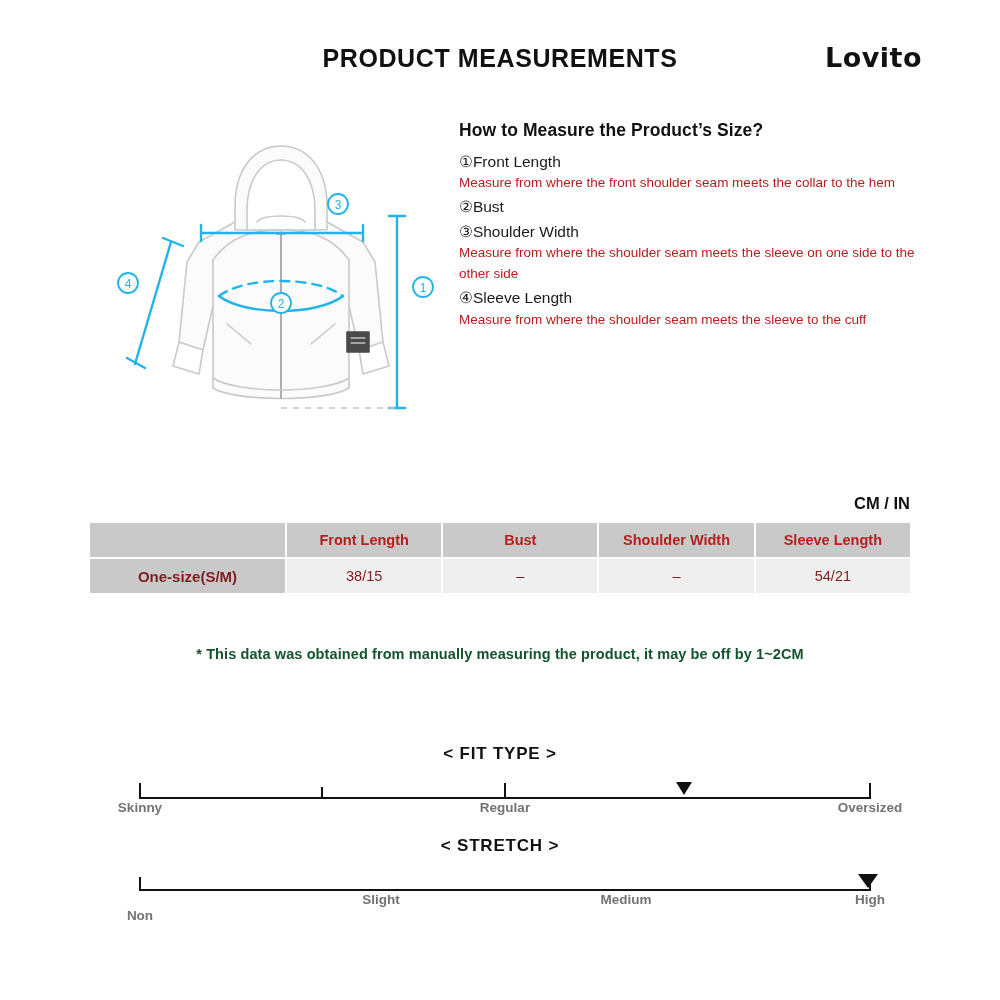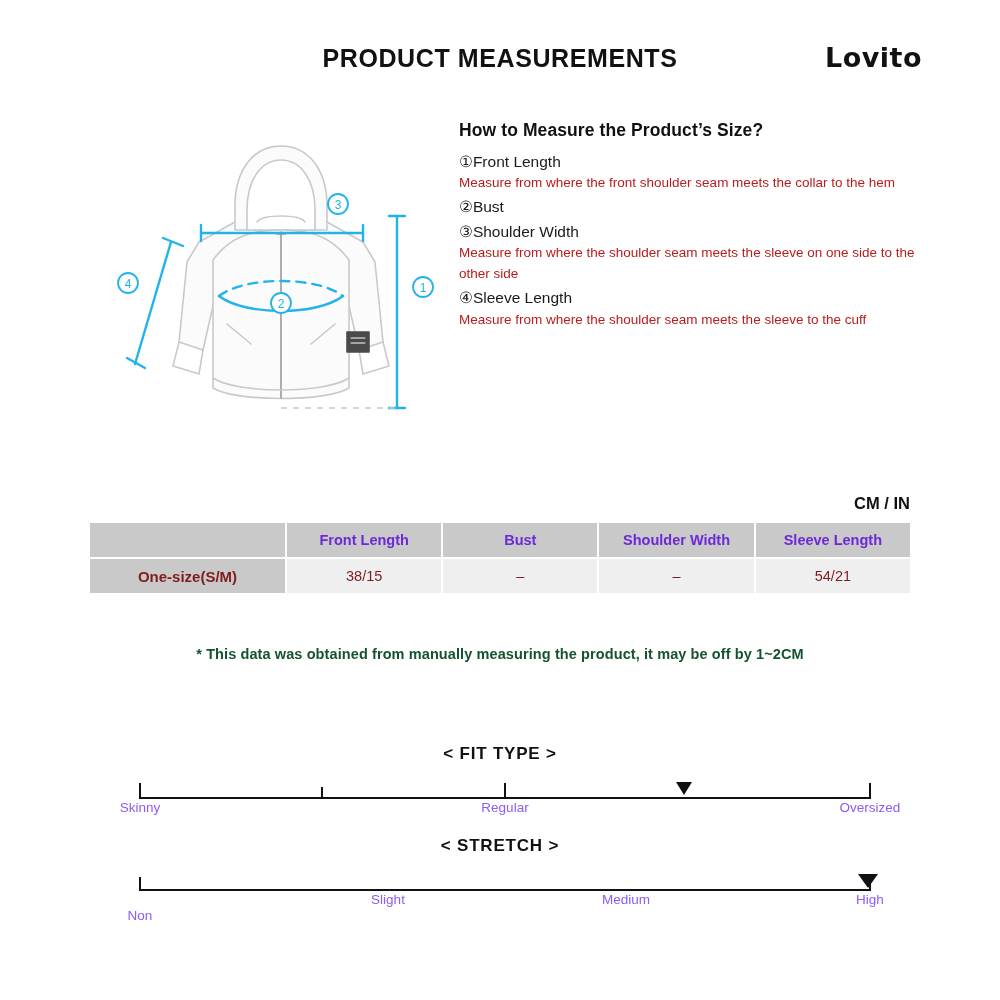--- a/index.html
+++ b/index.html
@@ -87,21 +87,21 @@
     height: 34px;
     text-align: center;
     font-size: 14.5px;
     color: #7f1d1d;
     padding: 0 4px;
   }
   .size-table tr.head td {
     background: #c9c9c9;
     font-weight: bold;
     font-size: 14.5px;
-    color: #6d28d9;
+    color: #b91c1c;
   }
   .size-table tr.head td.corner { background: #c9c9c9; }
   .size-table tr.body td { background: #efefef; }
   .size-table tr.body td.rowlabel {
     background: #c9c9c9;
     font-weight: bold;
     font-size: 15px;
   }
   .size-table td.col0 { width: 196px; }
   .size-table td.colx { width: 155px; }
@@ -129,22 +129,22 @@
   .scale-svg { display: block; margin: 0 auto; }
   .scale-labels {
     position: relative;
     width: 824px;
     margin: 0 auto;
     height: 20px;
   }
   .scale-labels span {
     position: absolute;
     font-size: 13.5px;
-    font-weight: normal;
-    color: #8b5cf6;
+    font-weight: bold;
+    color: #737373;
     transform: translateX(-50%);
     white-space: nowrap;
   }
 </style>
 </head>
 <body>
 
 <div class="page">
 
   <div class="title">PRODUCT MEASUREMENTS</div>
@@ -275,19 +275,19 @@
     <svg class="scale-svg" width="824" height="36" viewBox="0 0 824 36">
       <g stroke="#111" stroke-width="2" fill="none" stroke-linecap="square">
         <line x1="52" y1="34" x2="782" y2="34"></line>
         <line x1="52" y1="22" x2="52" y2="34"></line>
         <line x1="782" y1="22" x2="782" y2="34"></line>
       </g>
       <polygon points="770,18 790,18 780,32" fill="#111"></polygon>
     </svg>
     <div class="scale-labels">
       <span style="left:52px;margin-top:16px;">Non</span>
-      <span style="left:300px;">Slight</span>
+      <span style="left:293px;">Slight</span>
       <span style="left:538px;">Medium</span>
       <span style="left:782px;">High</span>
     </div>
   </div>
 
 </div>
 
 </body></html>

